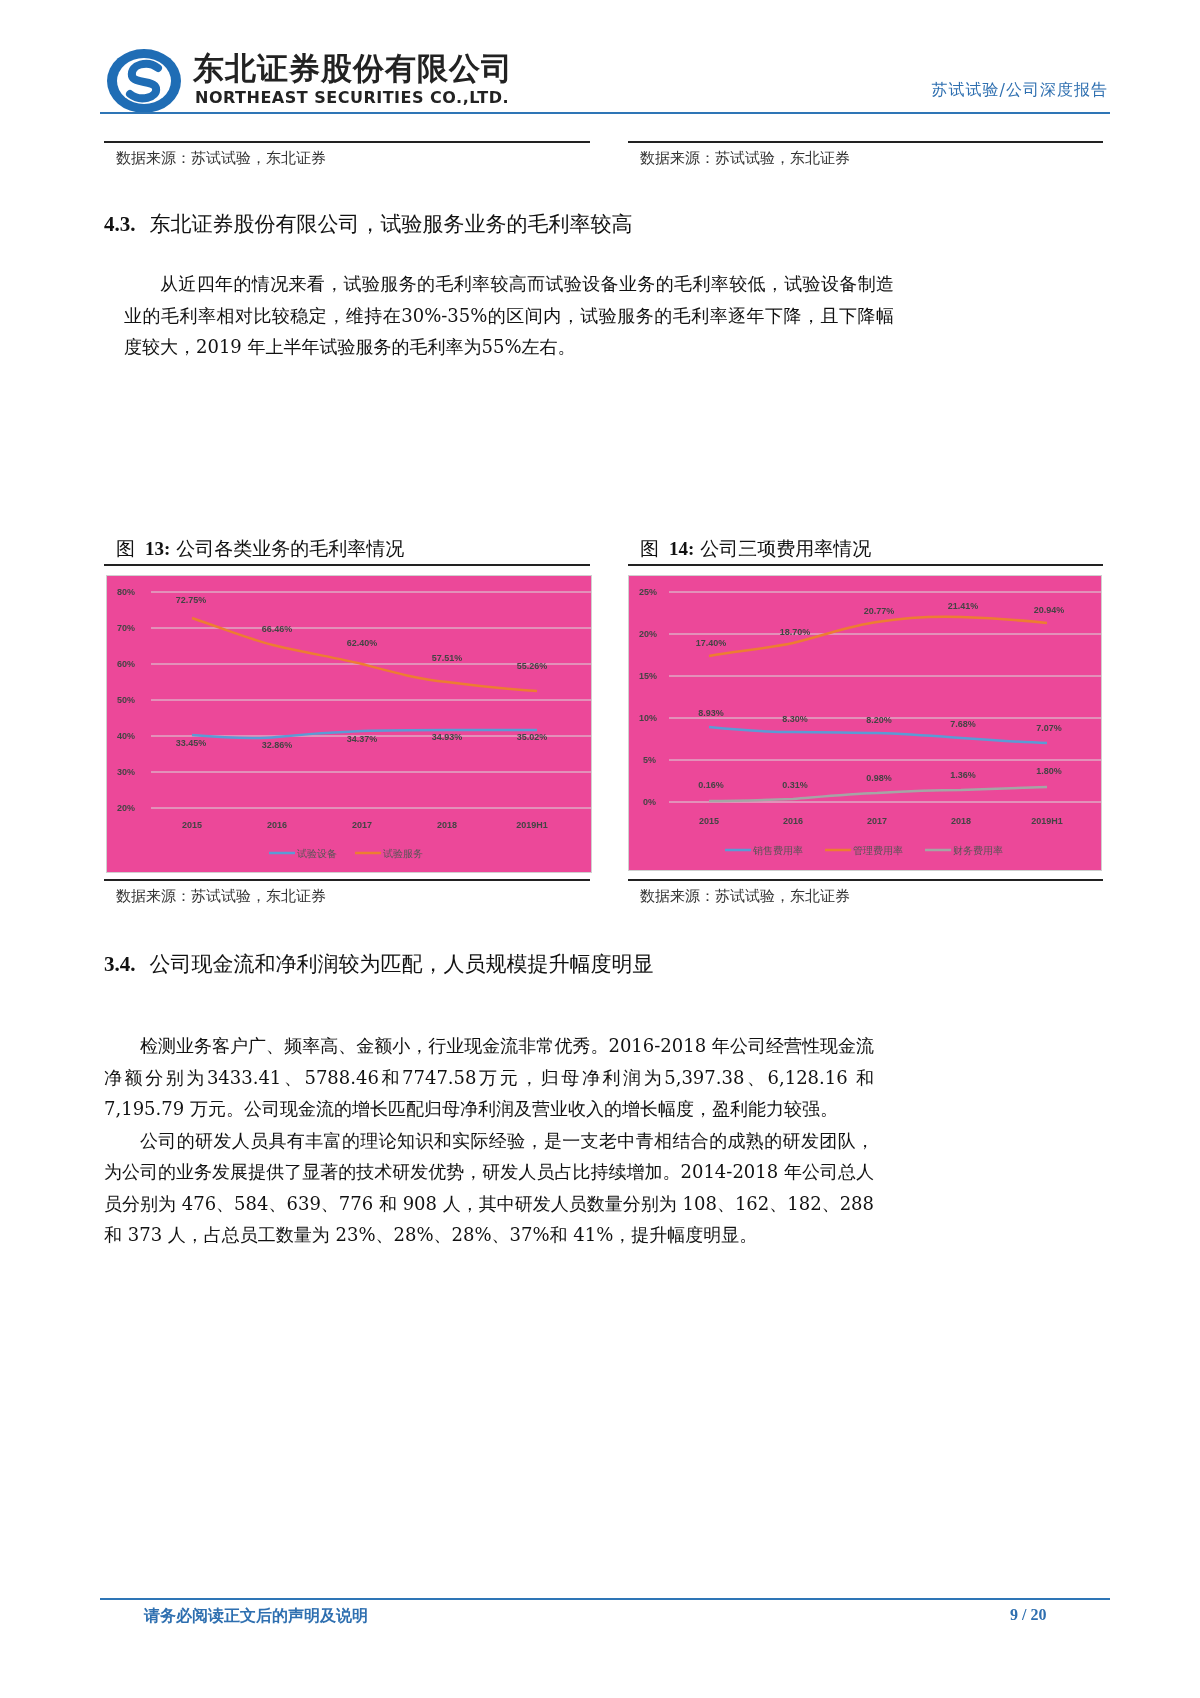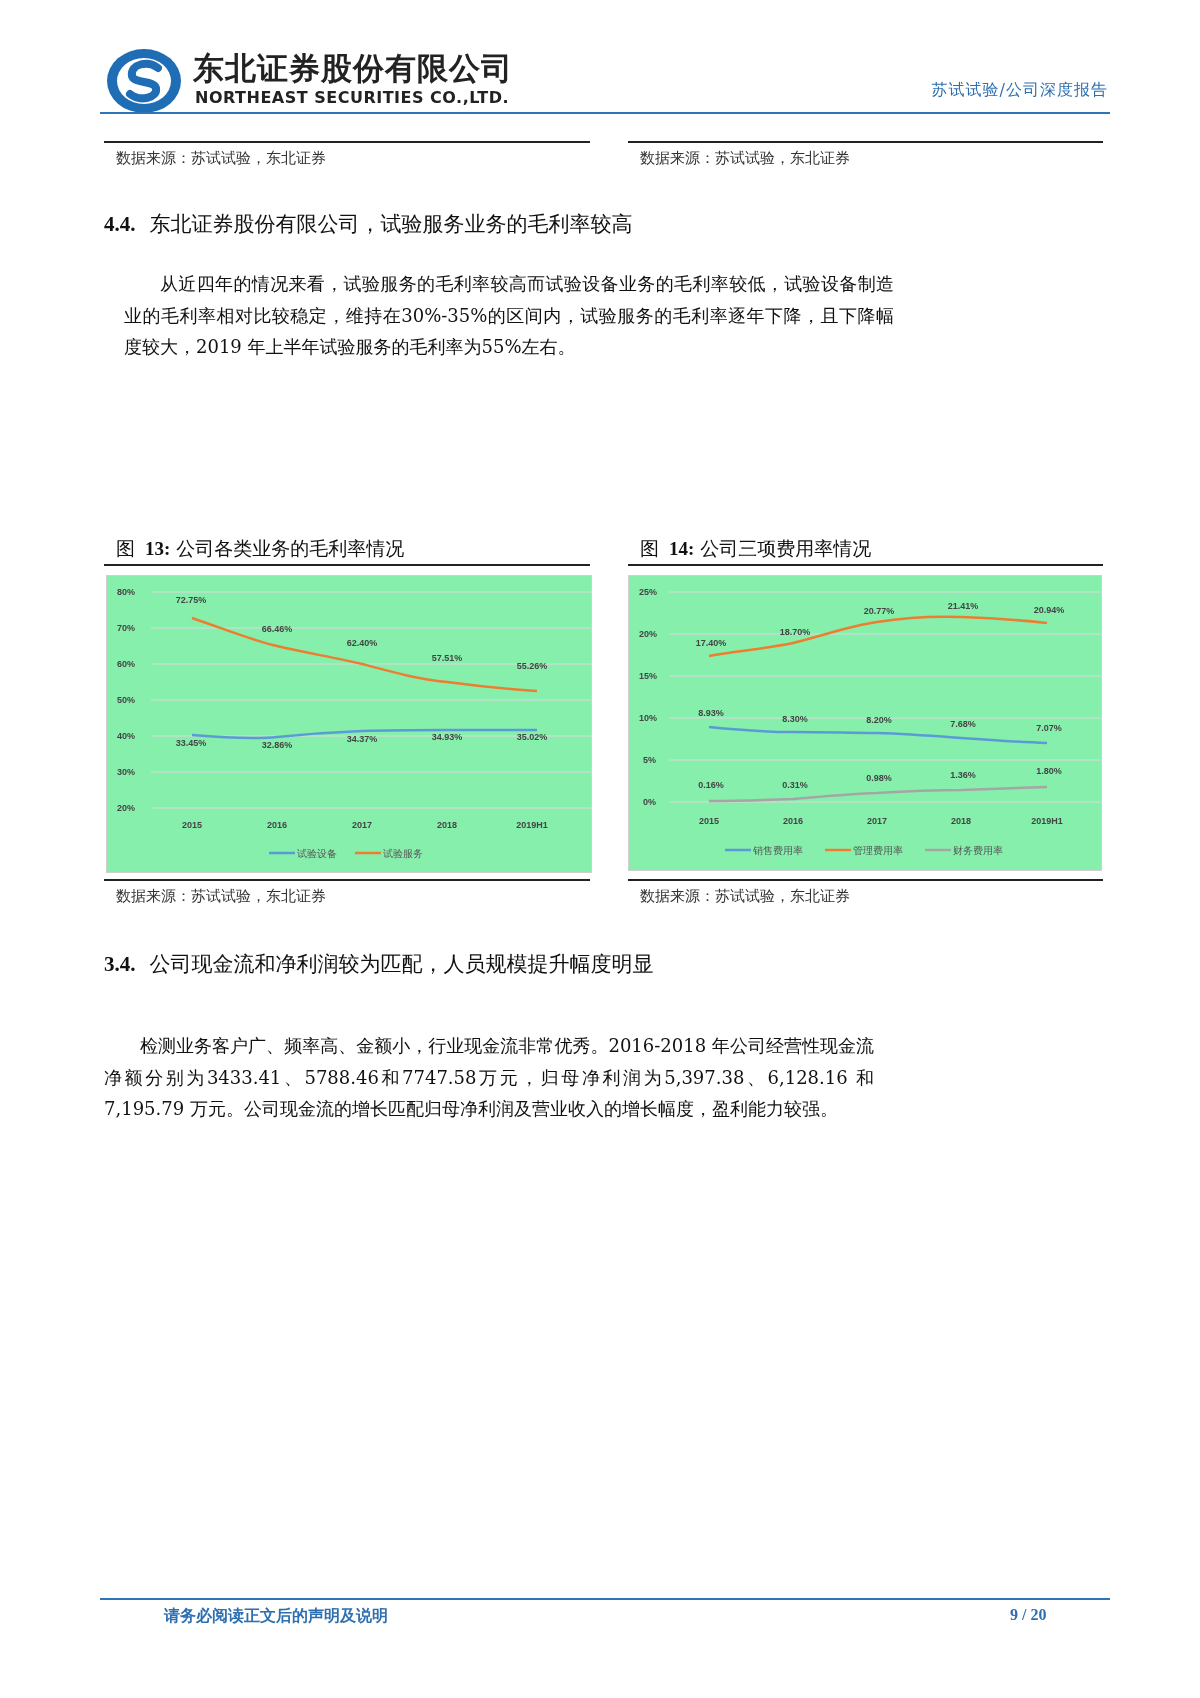--- a/index.html
+++ b/index.html
@@ -11,23 +11,23 @@
   .report-tag{right:92px;top:80px;font-size:16px;color:#2e6fb0;letter-spacing:1px;}
   .hdr-line{left:100px;top:112px;width:1010px;height:2px;background:#2e75b6;}
   .src-line{height:1.5px;background:#222;}
   .src{font-size:15px;color:#333;}
   .h2{font-size:21px;color:#111;}
   .h2 b{font-family:"Liberation Serif",serif;font-weight:bold;margin-right:14px;}
   .para{left:104px;width:770px;font-size:18px;line-height:31.5px;color:#111;text-align:justify;}
   .para p{margin:0;text-indent:2em;}
   .fig-title{font-size:19px;color:#111;}
   .fig-title b{font-family:"Liberation Serif",serif;margin:0 6px 0 10px;}
-  .chart-box{border:1px solid #d0d0d0;background:#86efac;}
+  .chart-box{border:1px solid #d0d0d0;background:#ec4899;}
   .footer-line{left:100px;top:1598px;width:1010px;height:2px;background:#2e75b6;}
-  .footer-text{left:164px;top:1606px;font-size:16px;font-weight:bold;color:#2e6fb0;}
+  .footer-text{left:144px;top:1606px;font-size:16px;font-weight:bold;color:#2e6fb0;}
   .page-num{left:1010px;top:1606px;font-size:16px;font-weight:bold;color:#2e6fb0;font-family:"Liberation Serif",serif;}
   svg text{font-family:"Liberation Sans","DejaVu Sans",sans-serif;}
 </style>
 </head>
 <body>
 
 <div class="abs logo">
   <svg width="80" height="70" viewBox="0 0 80 70">
     <ellipse cx="40" cy="35" rx="37" ry="32" fill="#1f6db5"></ellipse>
     <ellipse cx="40" cy="35" rx="27" ry="23" fill="#fff"></ellipse>
@@ -38,21 +38,21 @@
 <div class="abs en-name">NORTHEAST SECURITIES CO.,LTD.</div>
 <div class="abs report-tag">苏试试验/公司深度报告</div>
 <div class="abs hdr-line"></div>
 
 <div class="abs src-line" style="left:104px;top:141px;width:486px;"></div>
 <div class="abs src-line" style="left:628px;top:141px;width:475px;"></div>
 <div class="abs src" style="left:116px;top:149px;">数据来源：苏试试验，东北证券</div>
 <div class="abs src" style="left:640px;top:149px;">数据来源：苏试试验，东北证券</div>
 
 <div class="abs h2" style="left:104px;top:210px;">
-  <b>4.4.</b><span>东北证券股份有限公司，试验服务业务的毛利率较高</span>
+  <b>4.3.</b><span>东北证券股份有限公司，试验服务业务的毛利率较高</span>
 </div>
 <div class="abs para" style="top:268px;margin-left:20px;">
   <p>从近四年的情况来看，试验服务的毛利率较高而试验设备业务的毛利率较低，试验设备制造业的毛利率相对比较稳定，维持在30%-35%的区间内，试验服务的毛利率逐年下降，且下降幅度较大，2019 年上半年试验服务的毛利率为55%左右。</p>
 </div>
 
 <div class="abs fig-title" style="left:116px;top:536px;">
   <span>图</span><b>13:</b><span>公司各类业务的毛利率情况</span>
 </div>
 <div class="abs src-line" style="left:104px;top:564px;width:486px;"></div>
 <div class="abs chart-box" style="left:106px;top:575px;width:484px;height:296px;">
@@ -167,17 +167,18 @@
   </svg>
 </div>
 <div class="abs src-line" style="left:628px;top:879px;width:475px;"></div>
 <div class="abs src" style="left:640px;top:887px;">数据来源：苏试试验，东北证券</div>
 
 <div class="abs h2" style="left:104px;top:950px;">
   <b>3.4.</b><span>公司现金流和净利润较为匹配，人员规模提升幅度明显</span>
 </div>
 <div class="abs para" style="top:1010px;margin-top:20px;">
   <p>检测业务客户广、频率高、金额小，行业现金流非常优秀。2016-2018 年公司经营性现金流净额分别为3433.41、5788.46和7747.58万元，归母净利润为5,397.38、6,128.16 和 7,195.79 万元。公司现金流的增长匹配归母净利润及营业收入的增长幅度，盈利能力较强。</p>
+  <p>公司的研发人员具有丰富的理论知识和实际经验，是一支老中青相结合的成熟的研发团队，为公司的业务发展提供了显著的技术研发优势，研发人员占比持续增加。2014-2018 年公司总人员分别为 476、584、639、776 和 908 人，其中研发人员数量分别为 108、162、182、288 和 373 人，占总员工数量为 23%、28%、28%、37%和 41%，提升幅度明显。</p>
 </div>
 
 <div class="abs footer-line"></div>
 <div class="abs footer-text">请务必阅读正文后的声明及说明</div>
 <div class="abs page-num">9 / 20</div>
 
 </body></html>

